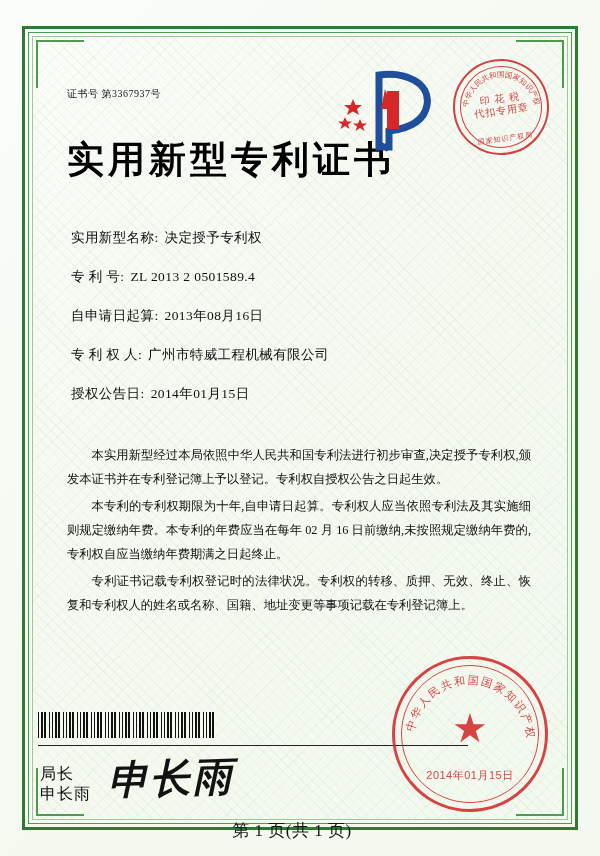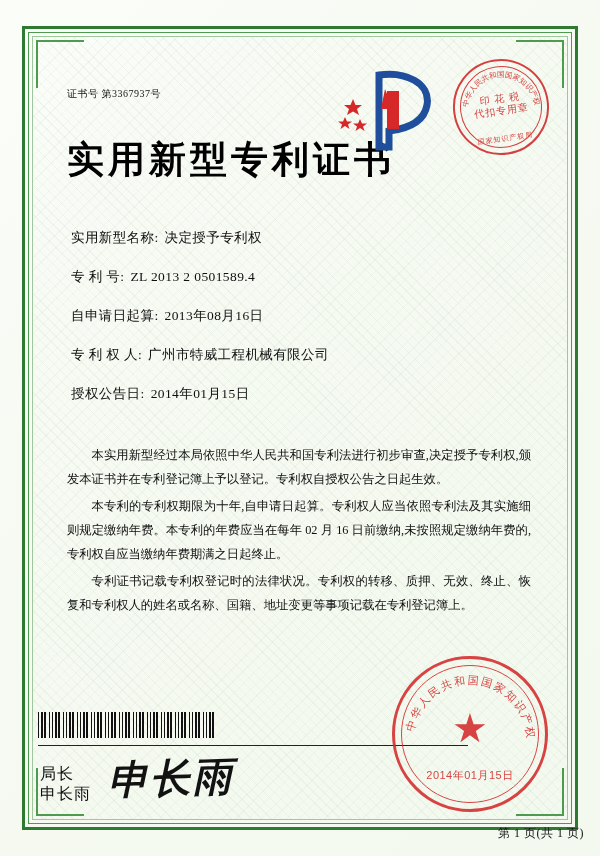--- a/index.html
+++ b/index.html
@@ -263,22 +263,22 @@
     text-align: center;
     font-size: 11px;
     font-family: "Liberation Sans", sans-serif;
     letter-spacing: 0.5px;
   }
 
   .page-footer {
     position: absolute;
     left: 0; right: 16px;
     bottom: 14px;
-    text-align: right;
-    font-size: 12px;
+    text-align: center;
+    font-size: 17px;
     color: #151515;
     letter-spacing: 0.5px;
   }
 
   .corner-flourish {
     position: absolute;
     width: 46px;
     height: 46px;
     border: 2px solid #4e9a4f;
   }

